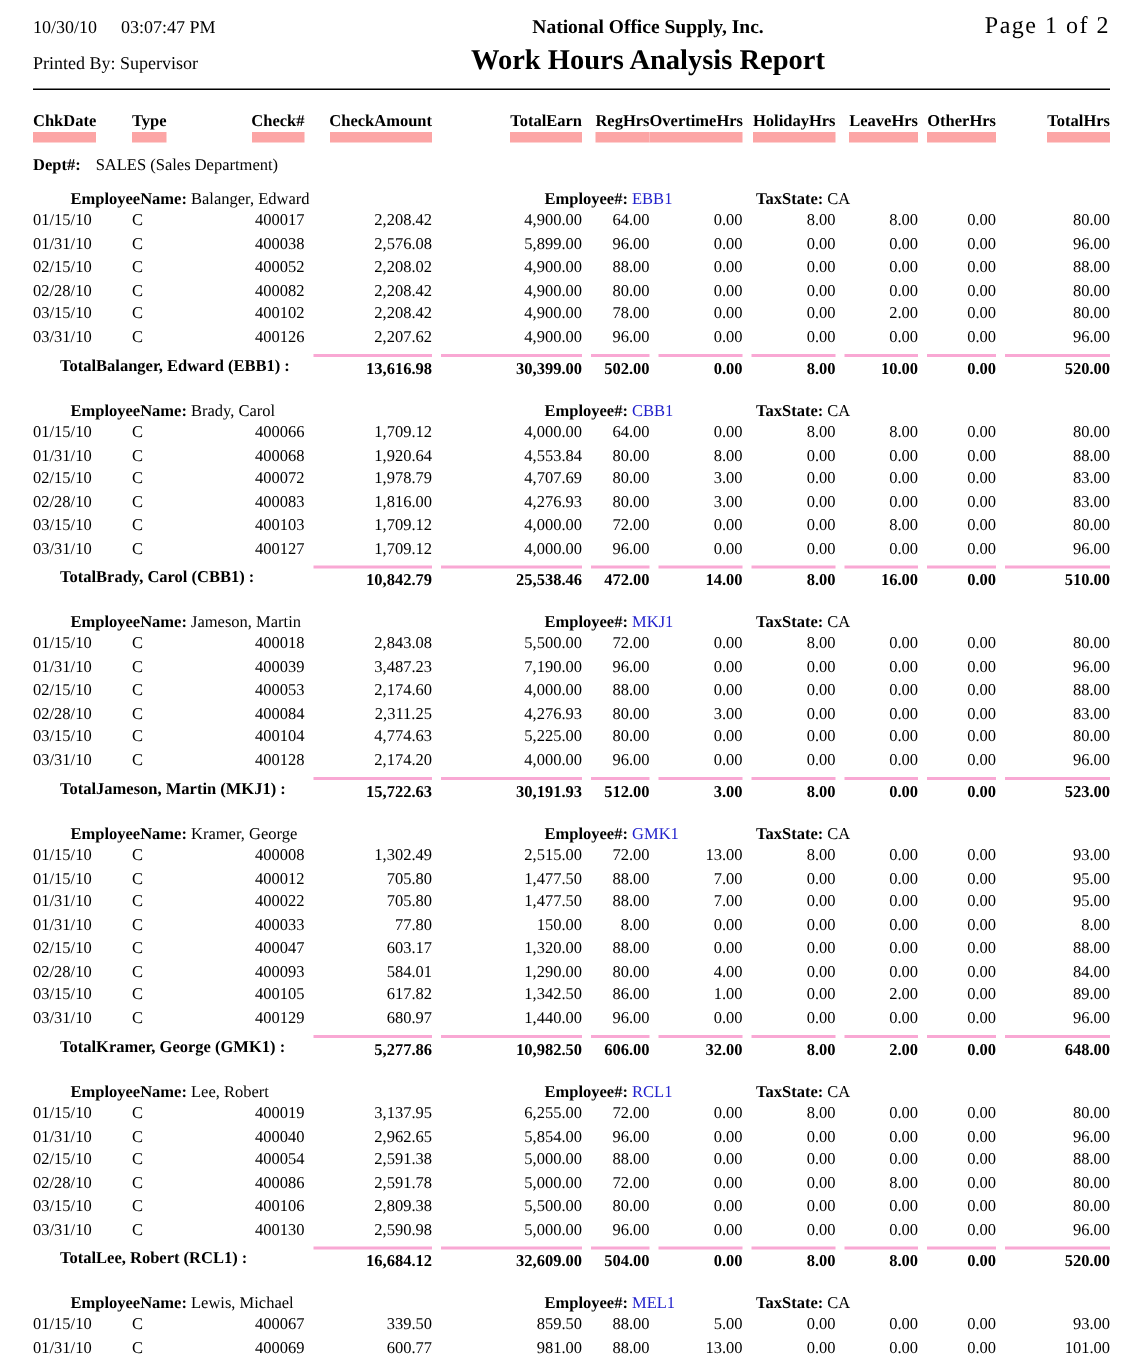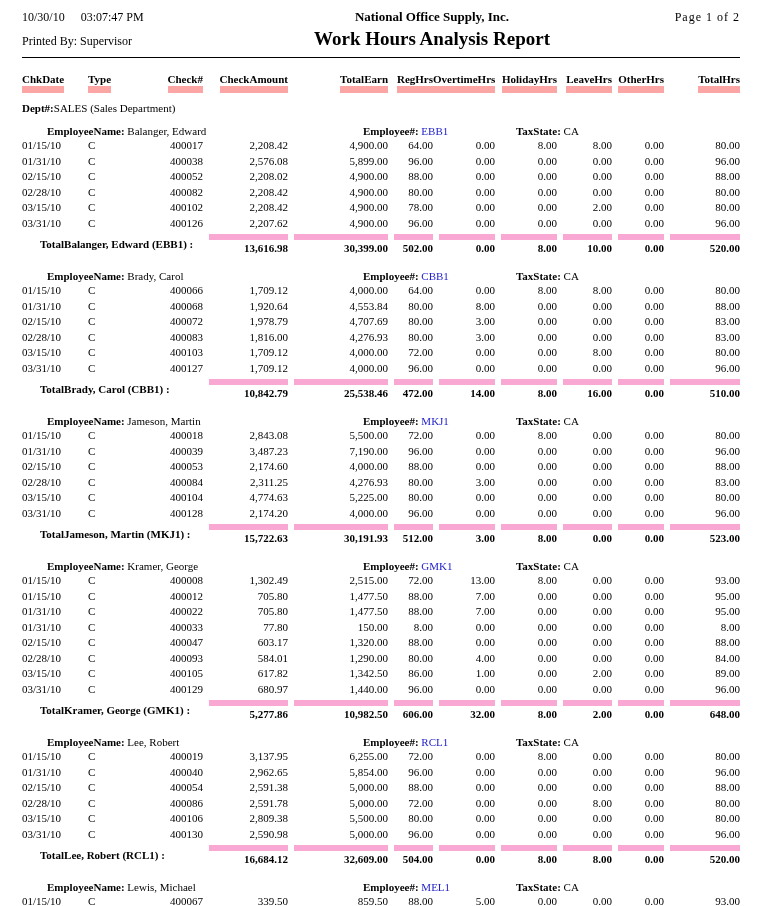--- a/index.html
+++ b/index.html
@@ -8,54 +8,54 @@
     width: 762px; height: 906px; overflow: hidden;
     background: #ffffff; color: #000;
     font-family: "Liberation Serif", "DejaVu Serif", serif;
   }
   .page { padding: 9px 22px 0 22px; }
 
   
   .hdr-row { display: flex; align-items: baseline; }
   .hdr-left  { width: 212px; font-size: 12px; }
   .hdr-center{ flex: 1; text-align: center; }
-  .hdr-right { width: 110px; text-align: right; font-size: 12px; }
+  .hdr-right { width: 110px; text-align: right; font-size: 16px; }
   .company { font-weight: bold; font-size: 13px; }
   .title   { font-weight: bold; font-size: 19px; padding-top: 3px; }
   .time    { margin-left: 16px; }
   .page-label { letter-spacing: 1px; }
   hr.header-rule { border: none; border-top: 1px solid #000; margin: 7px 0 0 0; }
 
   
   table.report-table {
     border-collapse: collapse; table-layout: fixed;
     width: 718px; font-size: 11px;
   }
   th, td { padding: 0; white-space: nowrap; }
   thead th { font-weight: bold; vertical-align: bottom; padding: 15px 0 3px 0; font-size: 11px; }
   .a-left  { text-align: left; }
   .a-right { text-align: right; }
   .col-head { display: inline-block; border-bottom: 7px solid #fca5a5; padding-bottom: 1px; }
 
   .dept-cell { padding-top: 6px; padding-bottom: 2px; }
   .b { font-weight: bold; }
-  .dept-val { }
+  .dept-val { margin-left: 10px; }
 
   .emp-hdr-cell { position: relative; height: 22px; }
   .pos { position: absolute; bottom: 1px; white-space: nowrap; }
   .pos-name { left: 25px; }
   .pos-num  { left: 341px; }
-  .pos-tax  { left: 494px; }
+  .pos-tax  { left: 482px; }
   .blue { color: var(--link-blue, #2222cc); }
 
   tr.detail td { height: 15.5px; line-height: 15.5px; }
 
   tr.total-row td { padding-top: 3px; font-weight: bold; }
   td.total-label { padding-left: 18px; }
-  td.tot .tot-inner { border-top: 6px solid #f9a8d4; padding-top: 2px; margin-left: 6px; text-align: right; }
+  td.tot .tot-inner { border-top: 2px solid #f9a8d4; padding-top: 2px; margin-left: 6px; text-align: right; }
   tr.spacer td { height: 7px; }
 </style>
 </head>
 <body>
 
 <div class="page">
 
   <div class="report-header">
     <div class="hdr-row">
       <div class="hdr-left">

